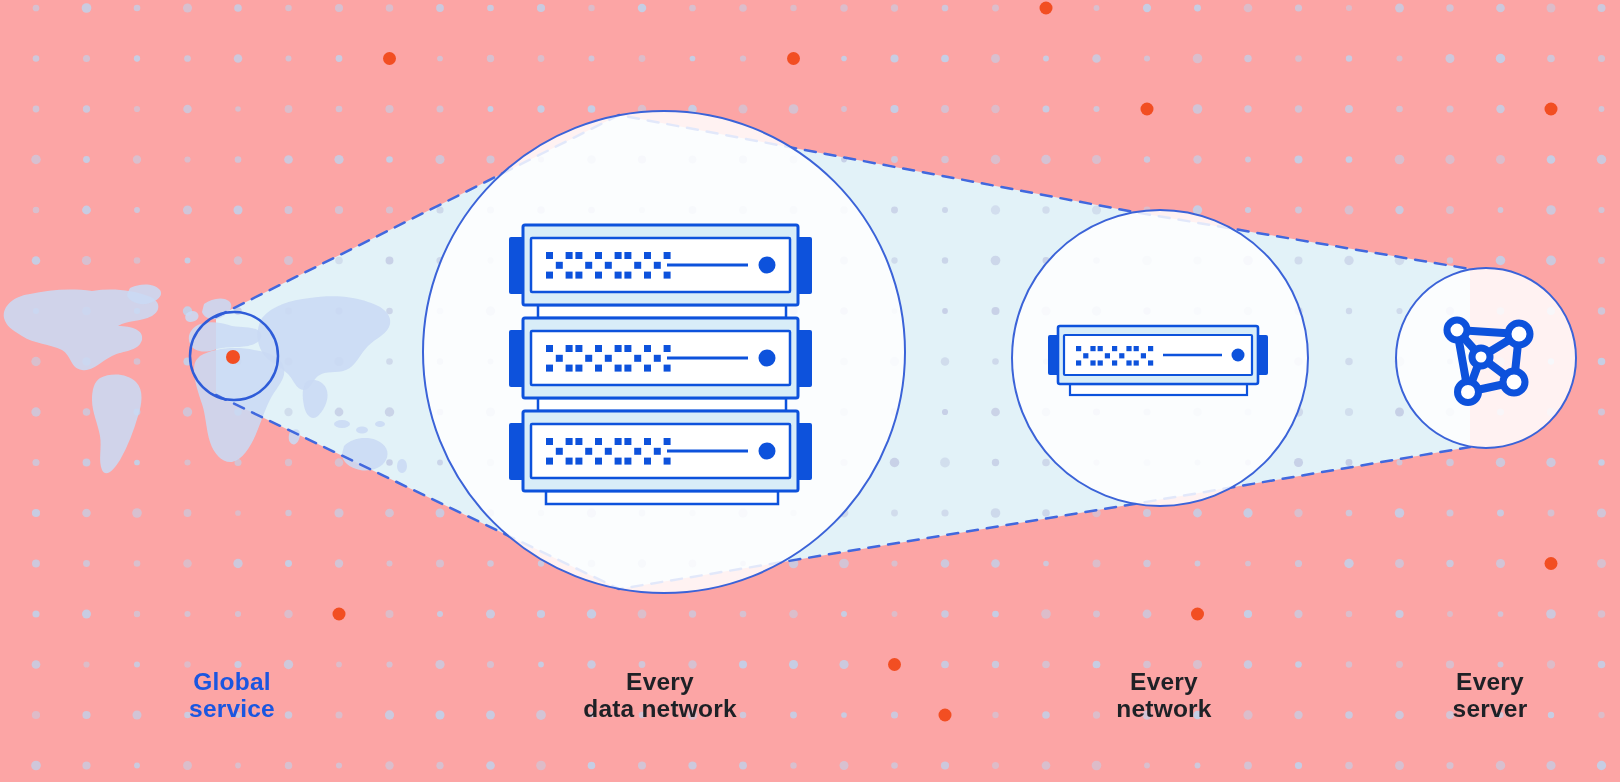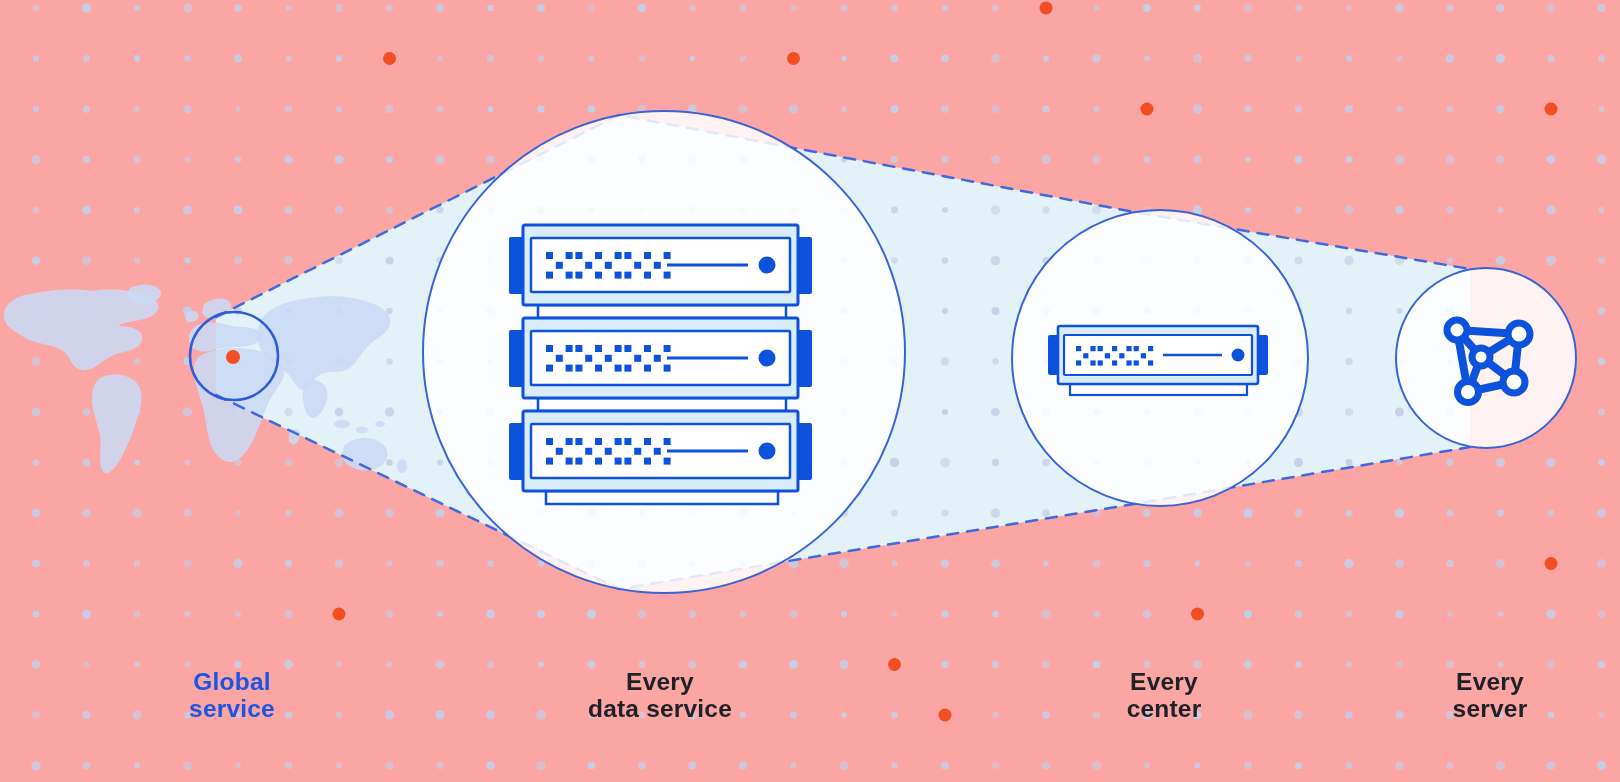--- a/index.html
+++ b/index.html
@@ -724,23 +724,23 @@
 
     <circle cx="233" cy="357" r="7" fill="#f24e22"></circle>
   </svg>
 
   <div class="label blue" style="left:232px;top:695px;">
     <div>Global</div>
     <div>service</div>
   </div>
   <div class="label" style="left:660px;top:695px;">
     <div>Every</div>
-    <div>data service</div>
+    <div>data network</div>
   </div>
   <div class="label" style="left:1164px;top:695px;">
     <div>Every</div>
-    <div>center</div>
+    <div>network</div>
   </div>
   <div class="label" style="left:1490px;top:695px;">
     <div>Every</div>
     <div>server</div>
   </div>
 </div>
 
 </body></html>

